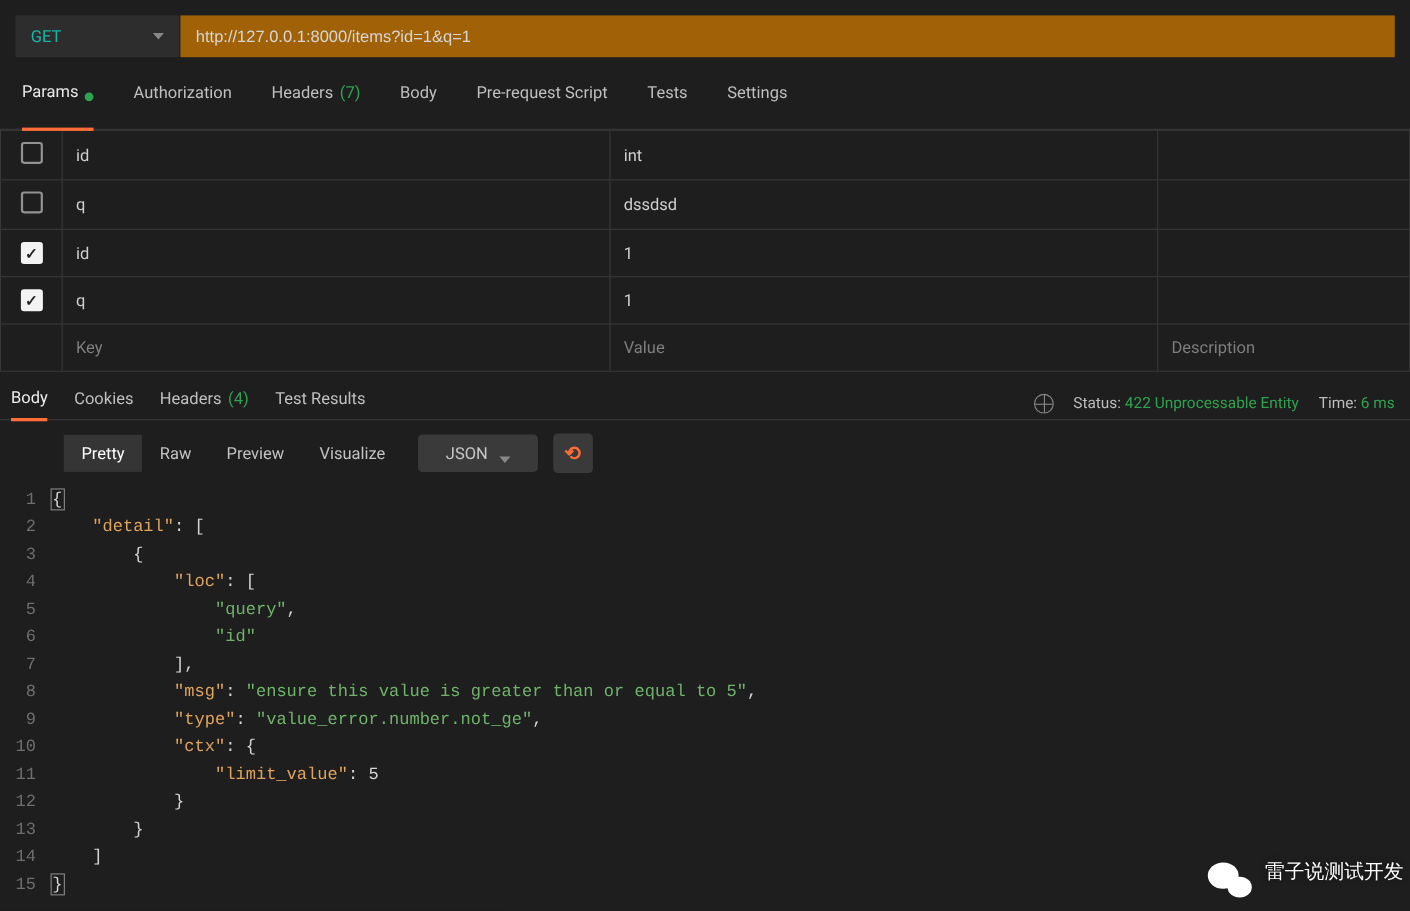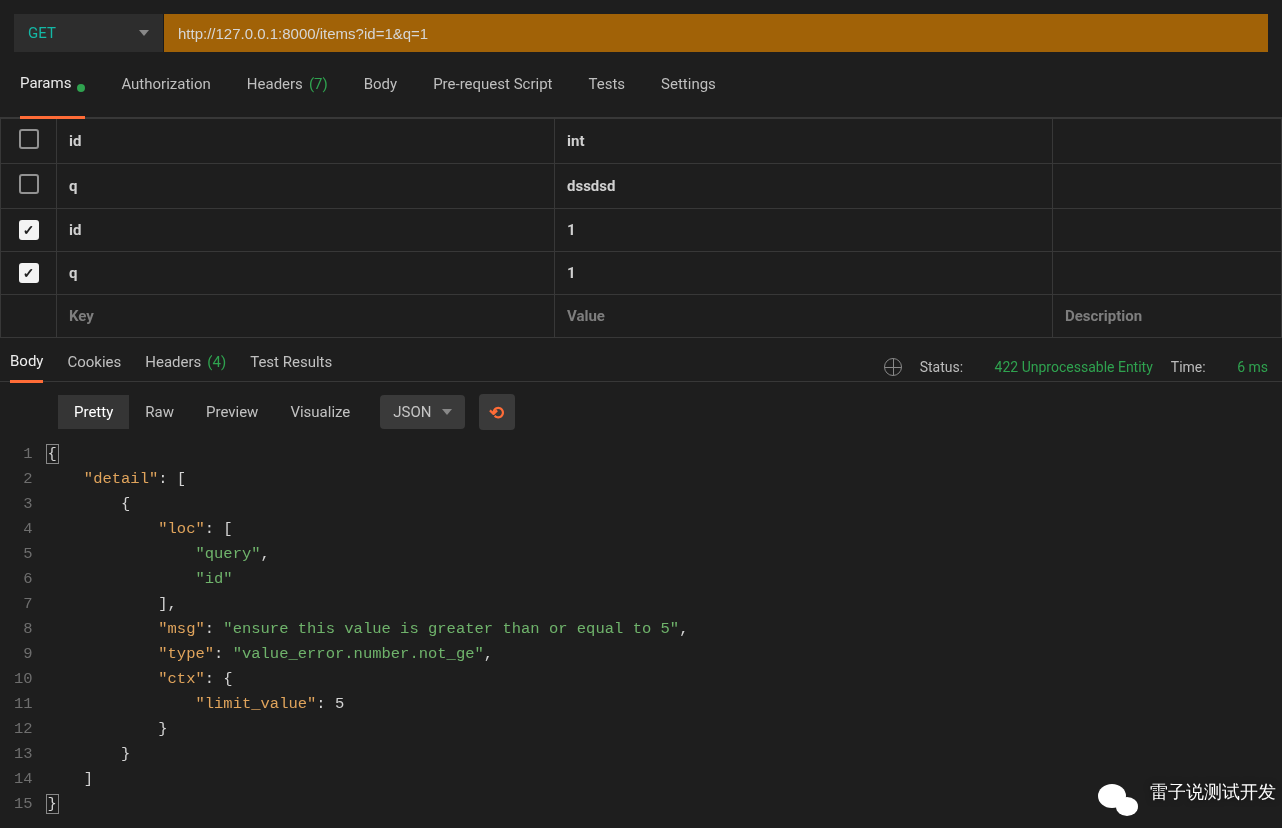--- a/index.html
+++ b/index.html
@@ -59,21 +59,21 @@
   .tab.active {
     color: #eaeaea;
     border-bottom: 3px solid #ff6c37;
     margin-bottom: -2px;
   }
   .dot-green {
     width: 8px; height: 8px; border-radius: 50%;
     background: #2fa24f; display: inline-block;
   }
   .count-green { color: #2fa24f; }
-  .params-table { width: 100%; border-collapse: collapse; font-weight: bold; }
+  .params-table { width: 100%; border-collapse: collapse; }
   .params-table td {
     border: 1px solid #383838;
     padding: 10px 12px;
     color: #d0d0d0;
     background: #1e1e1e;
     height: 43px;
   }
   .params-table td.cb { width: 56px; text-align: center; }
   .params-table td.key { width: 498px; }
   .params-table td.val { width: 498px; }
@@ -91,29 +91,29 @@
   }
   .resp-header {
     display: flex; justify-content: space-between; align-items: center;
     padding: 14px 14px 0 10px;
     border-bottom: 1px solid #383838;
   }
   .resp-tabs { display: flex; gap: 24px; }
   .resp-tab { color: #c0c0c0; padding-bottom: 10px; cursor: pointer; display:flex; gap:6px; align-items:center;}
   .resp-tab.active { color: #eee; border-bottom: 3px solid #ff6c37; margin-bottom:-2px; }
   .resp-meta { display: flex; gap: 18px; align-items: center; color: #bcbcbc; font-size: 14px; }
-  .resp-meta .green { color: #2fa24f; margin-left: 28px; }
+  .resp-meta .green { color: #2fa24f; }
   .globe-icon { width:18px; height:18px; border:1.5px solid #888; border-radius:50%; position:relative;}
   .globe-icon::before { content:""; position:absolute; left:50%; top:0; bottom:0; width:1px; background:#888;}
   .globe-icon::after { content:""; position:absolute; top:50%; left:0; right:0; height:1px; background:#888;}
   .view-bar { display:flex; gap:0; padding: 12px 14px; align-items:center;}
   .view-group { display:flex; background:transparent; border-radius:4px; overflow:hidden;padding-left:44px;}
   .view-btn { padding:8px 16px; color:#c2c2c2; cursor:pointer;}
   .view-btn.active { background:#353535; color:#fff;}
-  .format-select { margin-left:14px; background:#3a3a3a; padding:8px 13px; border-radius:4px; display:flex; align-items:center; gap:10px; cursor:pointer;}
+  .format-select { margin-left:14px; background:#3a3a3a; padding:8px 25px; border-radius:4px; display:flex; align-items:flex-end; gap:10px; cursor:pointer;}
   .wrap-btn { margin-left:14px; width:36px; height:36px; background:#3a3a3a; border-radius:4px; display:flex; align-items:center; justify-content:center; cursor:pointer;}
   .wrap-icon { color:#ff6c37; font-size:18px; font-weight:bold;}
   .code-area { display:flex; font-family: "SFMono-Regular", Consolas, "Courier New", monospace; font-size:15.5px; line-height:25px; padding-left: 14px;}
   .gutter { color:#6e6e6e; text-align:right; padding-right:14px; user-select:none;}
   .code { white-space:pre; color:#d4d4d4; }
   .tok-key { color:#e0a45c; }
   .tok-str { color:#6fb36b; }
   .tok-num { color:#d4d4d4; }
   .tok-punc { color:#d4d4d4; }
   .cursor-box { outline:1px solid #888; padding:0 1px;}

